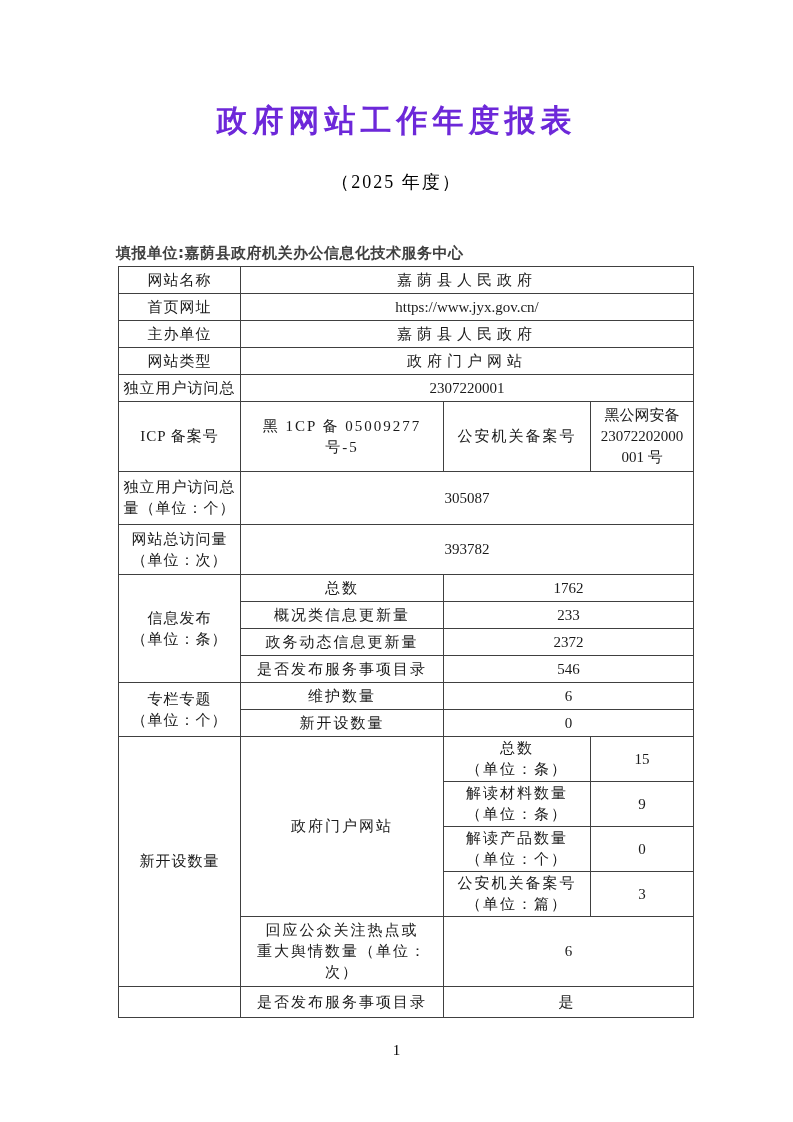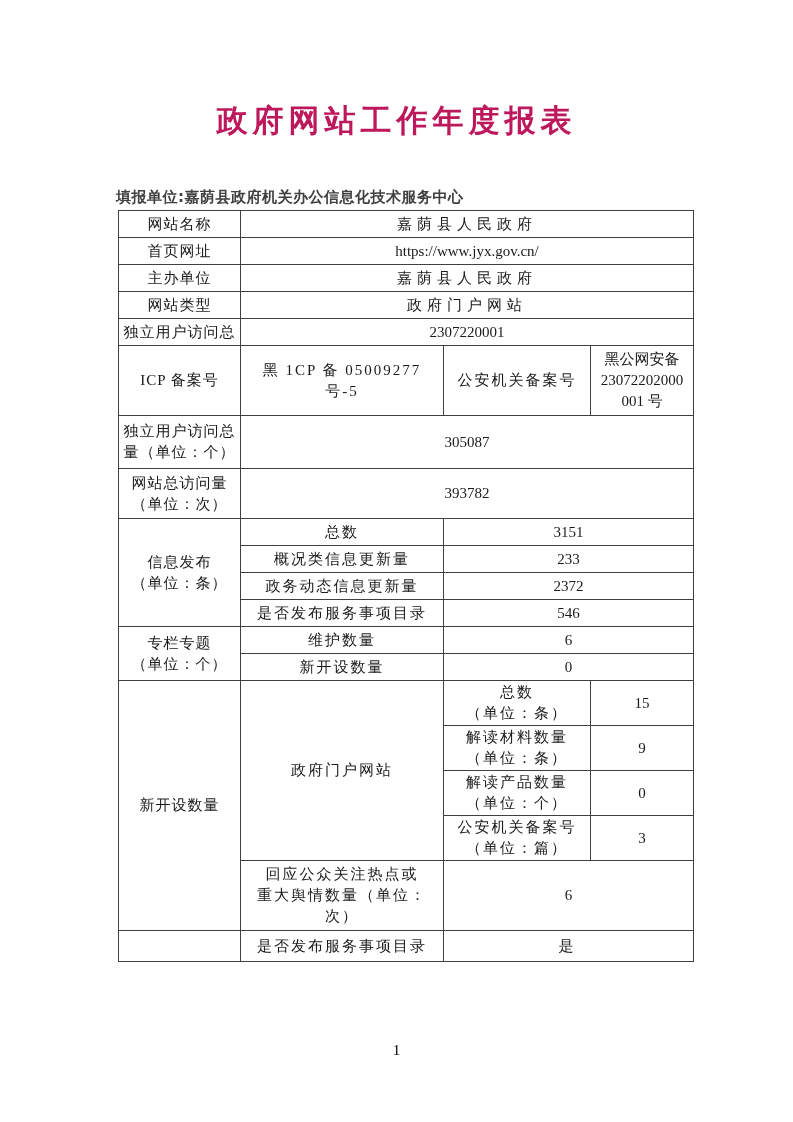--- a/index.html
+++ b/index.html
@@ -14,21 +14,21 @@
     overflow: hidden;
   }
   .doc-title {
     padding-top: 103px;
     text-align: center;
     font-family: "DejaVu Sans", "Liberation Sans", sans-serif;
     font-weight: bold;
     font-size: 31px;
     letter-spacing: 5px;
     line-height: 1.1;
-    color: #be185d;
+    color: #6d28d9;
   }
   .doc-subtitle {
     margin-top: 34px;
     text-align: center;
     font-size: 18px;
     letter-spacing: 2px;
     line-height: 22px;
     color: #000;
   }
   .unit-line {
@@ -75,20 +75,21 @@
     font-size: 15px;
     color: #000;
   }
 </style>
 </head>
 <body>
 
 <div class="page">
 
   <div class="doc-title">政府网站工作年度报表</div>
+  <div class="doc-subtitle">（2025 年度）</div>
   <div class="unit-line">填报单位:嘉荫县政府机关办公信息化技术服务中心</div>
 
   <table class="report">
     <colgroup>
       <col style="width:122px">
         <col style="width:203px">
         <col style="width:147px">
         <col style="width:103px">
     </colgroup>
 
@@ -136,21 +137,21 @@
     <tr class="h50">
       <td class="colA">网站总访问量
 （单位：次）</td>
       <td colspan="3" class="sp0">393782</td>
     </tr>
 
     <tr class="h27">
       <td rowspan="4" class="colA">信息发布
 （单位：条）</td>
       <td class="sp2">总数</td>
-      <td colspan="2" class="sp0">3151</td>
+      <td colspan="2" class="sp0">1762</td>
     </tr>
     <tr class="h27">
       <td class="sp2">概况类信息更新量</td>
       <td colspan="2" class="sp0">233</td>
     </tr>
     <tr class="h27">
       <td class="sp2">政务动态信息更新量</td>
       <td colspan="2" class="sp0">2372</td>
     </tr>
     <tr class="h27">

